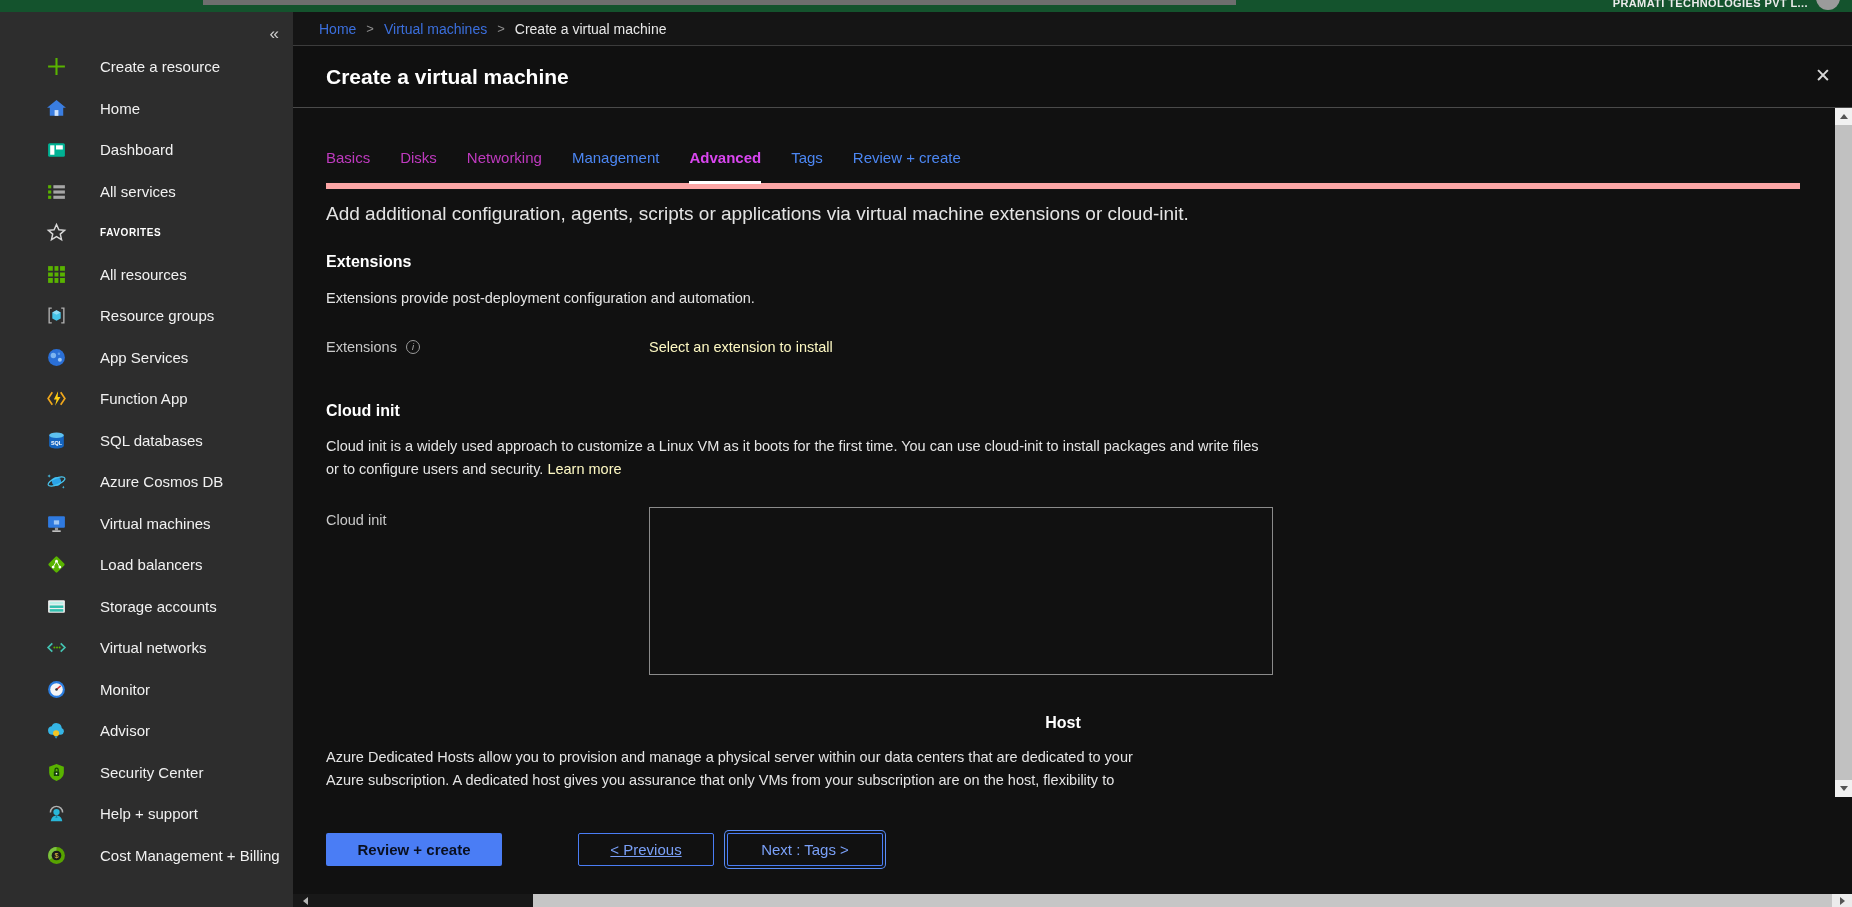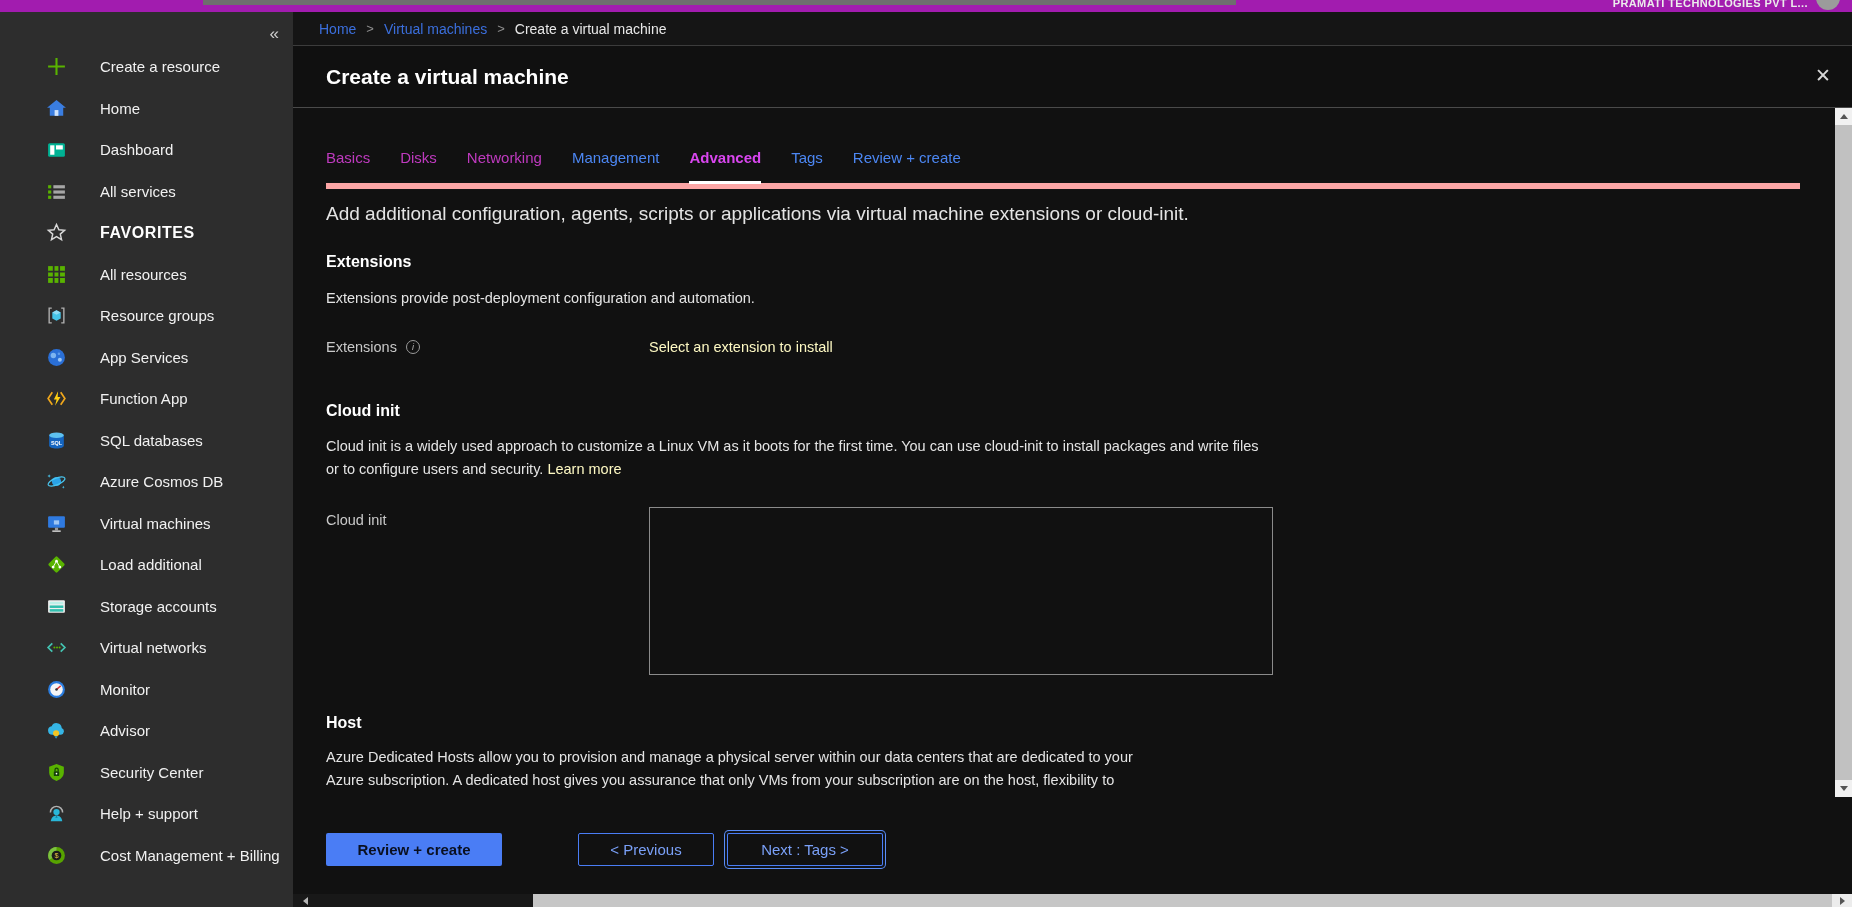--- a/index.html
+++ b/index.html
@@ -1,32 +1,32 @@
 <!DOCTYPE html>
 <html><head>
 <meta charset="utf-8">
 <style>
   * { margin:0; padding:0; box-sizing:border-box; }
   html,body { background:#000; }
   body { font-family:"Liberation Sans", sans-serif; }
   #root { position:relative; width:1852px; height:907px; background:#0b0b0b; overflow:hidden; }
 
   
-  .topband { position:absolute; left:0; top:0; width:1852px; height:12px; background:#a21caf; overflow:hidden; z-index:6; }
+  .topband { position:absolute; left:0; top:0; width:1852px; height:12px; background:#14532d; overflow:hidden; z-index:6; }
   .topscroll { position:absolute; left:203px; top:0; width:1033px; height:5px; background:#6e6e6e; }
   .tenant { position:absolute; right:44px; top:-3px; color:#ececec; font-size:11px; font-weight:700; letter-spacing:.4px; white-space:nowrap; }
   .avatar { position:absolute; right:12px; top:-14px; width:24px; height:24px; border-radius:50%; background:#9b9b9b; }
 
   
   .sidebar { position:absolute; left:0; top:12px; width:293px; height:895px; background:#2d2d2d; overflow:hidden; }
   .collapse { position:absolute; top:12px; right:14px; color:#cfcfcf; font-size:17px; cursor:pointer; }
   .nav { list-style:none; margin-top:34px; }
   .nav li { height:41.5px; display:flex; align-items:center; padding-left:46px; gap:33px; cursor:pointer; }
   .nav .lbl { color:#f1f1f1; font-size:15px; white-space:nowrap; }
-  .nav .fav .lbl { font-size:16px; font-weight:700; letter-spacing:.6px; color:#fff; }
+  .nav .fav .lbl { font-size:10px; font-weight:700; letter-spacing:.6px; color:#fff; }
   .ico { width:21px; height:21px; flex:0 0 21px; display:flex; align-items:center; justify-content:center; }
   .ico svg { width:21px; height:21px; }
 
   
   .content { position:absolute; left:293px; top:12px; width:1559px; height:895px; background:#111; }
   .crumbband { position:absolute; left:0; top:0; width:100%; height:34px; background:#151515; border-bottom:1px solid #3c3c3c; display:flex; align-items:center; padding-left:26px; }
   .crumb a, .crumb-link { color:#3b6fdd; font-size:14px; text-decoration:none; cursor:pointer; }
   .crumb-sep { color:#8f8f8f; font-size:13px; margin:0 10px; }
   .crumb-cur { color:#e8e8e8; font-size:14px; }
 
@@ -39,40 +39,40 @@
   .tabs { display:flex; gap:30px; margin-top:38px; padding-bottom:13px; border-bottom:6px solid #fca5a5; max-width:1474px; }
   .tab { background:none; border:none; font-family:inherit; font-size:15px; cursor:pointer; line-height:24px; padding:0; }
   .tab.visited { color:#bf3abf; }
   .tab.link { color:#4c87f3; }
   .tab.active { color:#d946ef; position:relative;font-weight:bold; }
   .tab.active::after { content:""; position:absolute; left:0; right:0; bottom:-14px; height:3px; background:#fff; }
 
   .intro { margin-top:14px; color:#e4e4e4; font-size:19px; line-height:22px; }
   h3.sec { margin-top:26px; color:#fff; font-size:16px; font-weight:700; line-height:22px; }
   h3.sec.cloud { margin-top:42px; }
-  h3.sec.host { margin-top:37px; }
+  h3.sec.host { margin-top:37px;text-align:center; }
   .secdesc { margin-top:14px; color:#e4e4e4; font-size:14.5px; line-height:23px; max-width:945px; }
   .secdesc.tight { margin-top:13px; }
   .hostdesc { margin-top:12px; }
   .hostdesc div { color:#e4e4e4; font-size:14.5px; line-height:23px; white-space:nowrap; }
 
   .fieldrow { display:flex; align-items:flex-start; margin-top:26px; }
   .fieldrow.ext { line-height:22px; }
   .fieldlabel { width:323px; flex:0 0 323px; color:#c9c9c9; font-size:14.5px; display:flex; align-items:center; gap:9px; }
   .infoicon { width:14px; height:14px; border:1px solid #9a9a9a; border-radius:50%; color:#b5b5b5; font-size:9px; font-style:italic; display:inline-flex; align-items:center; justify-content:center; }
   a.blue { color:#fef9c3; font-size:14.5px; text-decoration:none; cursor:pointer; }
   .cloudtextarea { width:624px; height:168px; background:transparent; border:1px solid #8b8b8b; resize:none; outline:none; color:#eee; font-family:inherit; font-size:14px; padding:6px; }
 
   
   .footer { position:absolute; left:0; top:785px; width:100%; height:97px; background:#111; }
   .btnrow { display:flex; align-items:center; margin:36px 0 0 33px; }
   .btn { height:33px; font-family:inherit; font-size:15px; cursor:pointer; border-radius:2px; }
   .btn.primary { width:176px; background:#4a7df5; border:none; color:#0a1020; font-weight:600; }
   .btn.outline { background:transparent; border:1px solid #4a7df5; color:#7aa0f7; }
-  .btn.prev { width:136px; margin-left:76px; }
+  .btn.prev { width:136px; margin-left:76px;text-decoration:underline; }
   .btn.next { width:156px; margin-left:13px; box-shadow:0 0 0 2px #10131a, 0 0 0 3px #5b8df5; }
 
   
   .vscroll { position:absolute; right:0; top:96px; width:17px; height:689px; background:#f1f1f1; display:flex; flex-direction:column; align-items:center; z-index:5; }
   .vsbtn { width:17px; height:17px; flex:0 0 17px; display:flex; align-items:center; justify-content:center; cursor:pointer; }
   .vsthumb { width:17px; flex:1; background:#c1c1c1; cursor:pointer; }
   .tri-up { width:0; height:0; border-left:4px solid transparent; border-right:4px solid transparent; border-bottom:5px solid #555; }
   .tri-down { width:0; height:0; border-left:4px solid transparent; border-right:4px solid transparent; border-top:5px solid #555; }
   .hscroll { position:absolute; left:0; top:882px; width:100%; height:13px; background:#181818; z-index:5; }
   .hsleft { position:absolute; left:4px; top:0; width:16px; height:13px; display:flex; align-items:center; justify-content:center; cursor:pointer; }
@@ -222,21 +222,21 @@
       <li>
         <span class="ico">
             <svg viewBox="0 0 20 20">
               <rect x="4.2" y="4.2" width="11.6" height="11.6" rx="1.2" transform="rotate(45 10 10)" fill="#59b300"></rect>
               <path d="M10 6.8L6.8 12.4M10 6.8l3.2 5.6" stroke="#fff" stroke-width=".9"></path>
               <circle cx="10" cy="6.8" r="1.3" fill="#fff"></circle>
               <circle cx="6.8" cy="12.4" r="1.3" fill="#fff"></circle>
               <circle cx="13.2" cy="12.4" r="1.3" fill="#fff"></circle>
             </svg>
           </span>
-        <span class="lbl">Load additional</span>
+        <span class="lbl">Load balancers</span>
       </li>
       <li>
         <span class="ico">
             <svg viewBox="0 0 20 20">
               <rect x="2" y="4" width="16" height="12" rx="1" fill="#efefef"></rect>
               <rect x="3.5" y="5.5" width="13" height="2.4" fill="#bdf0e9"></rect>
               <rect x="3.5" y="9" width="13" height="2.4" fill="#32bfae"></rect>
               <rect x="3.5" y="12.5" width="13" height="2.4" fill="#32bfae"></rect>
             </svg>
           </span>

